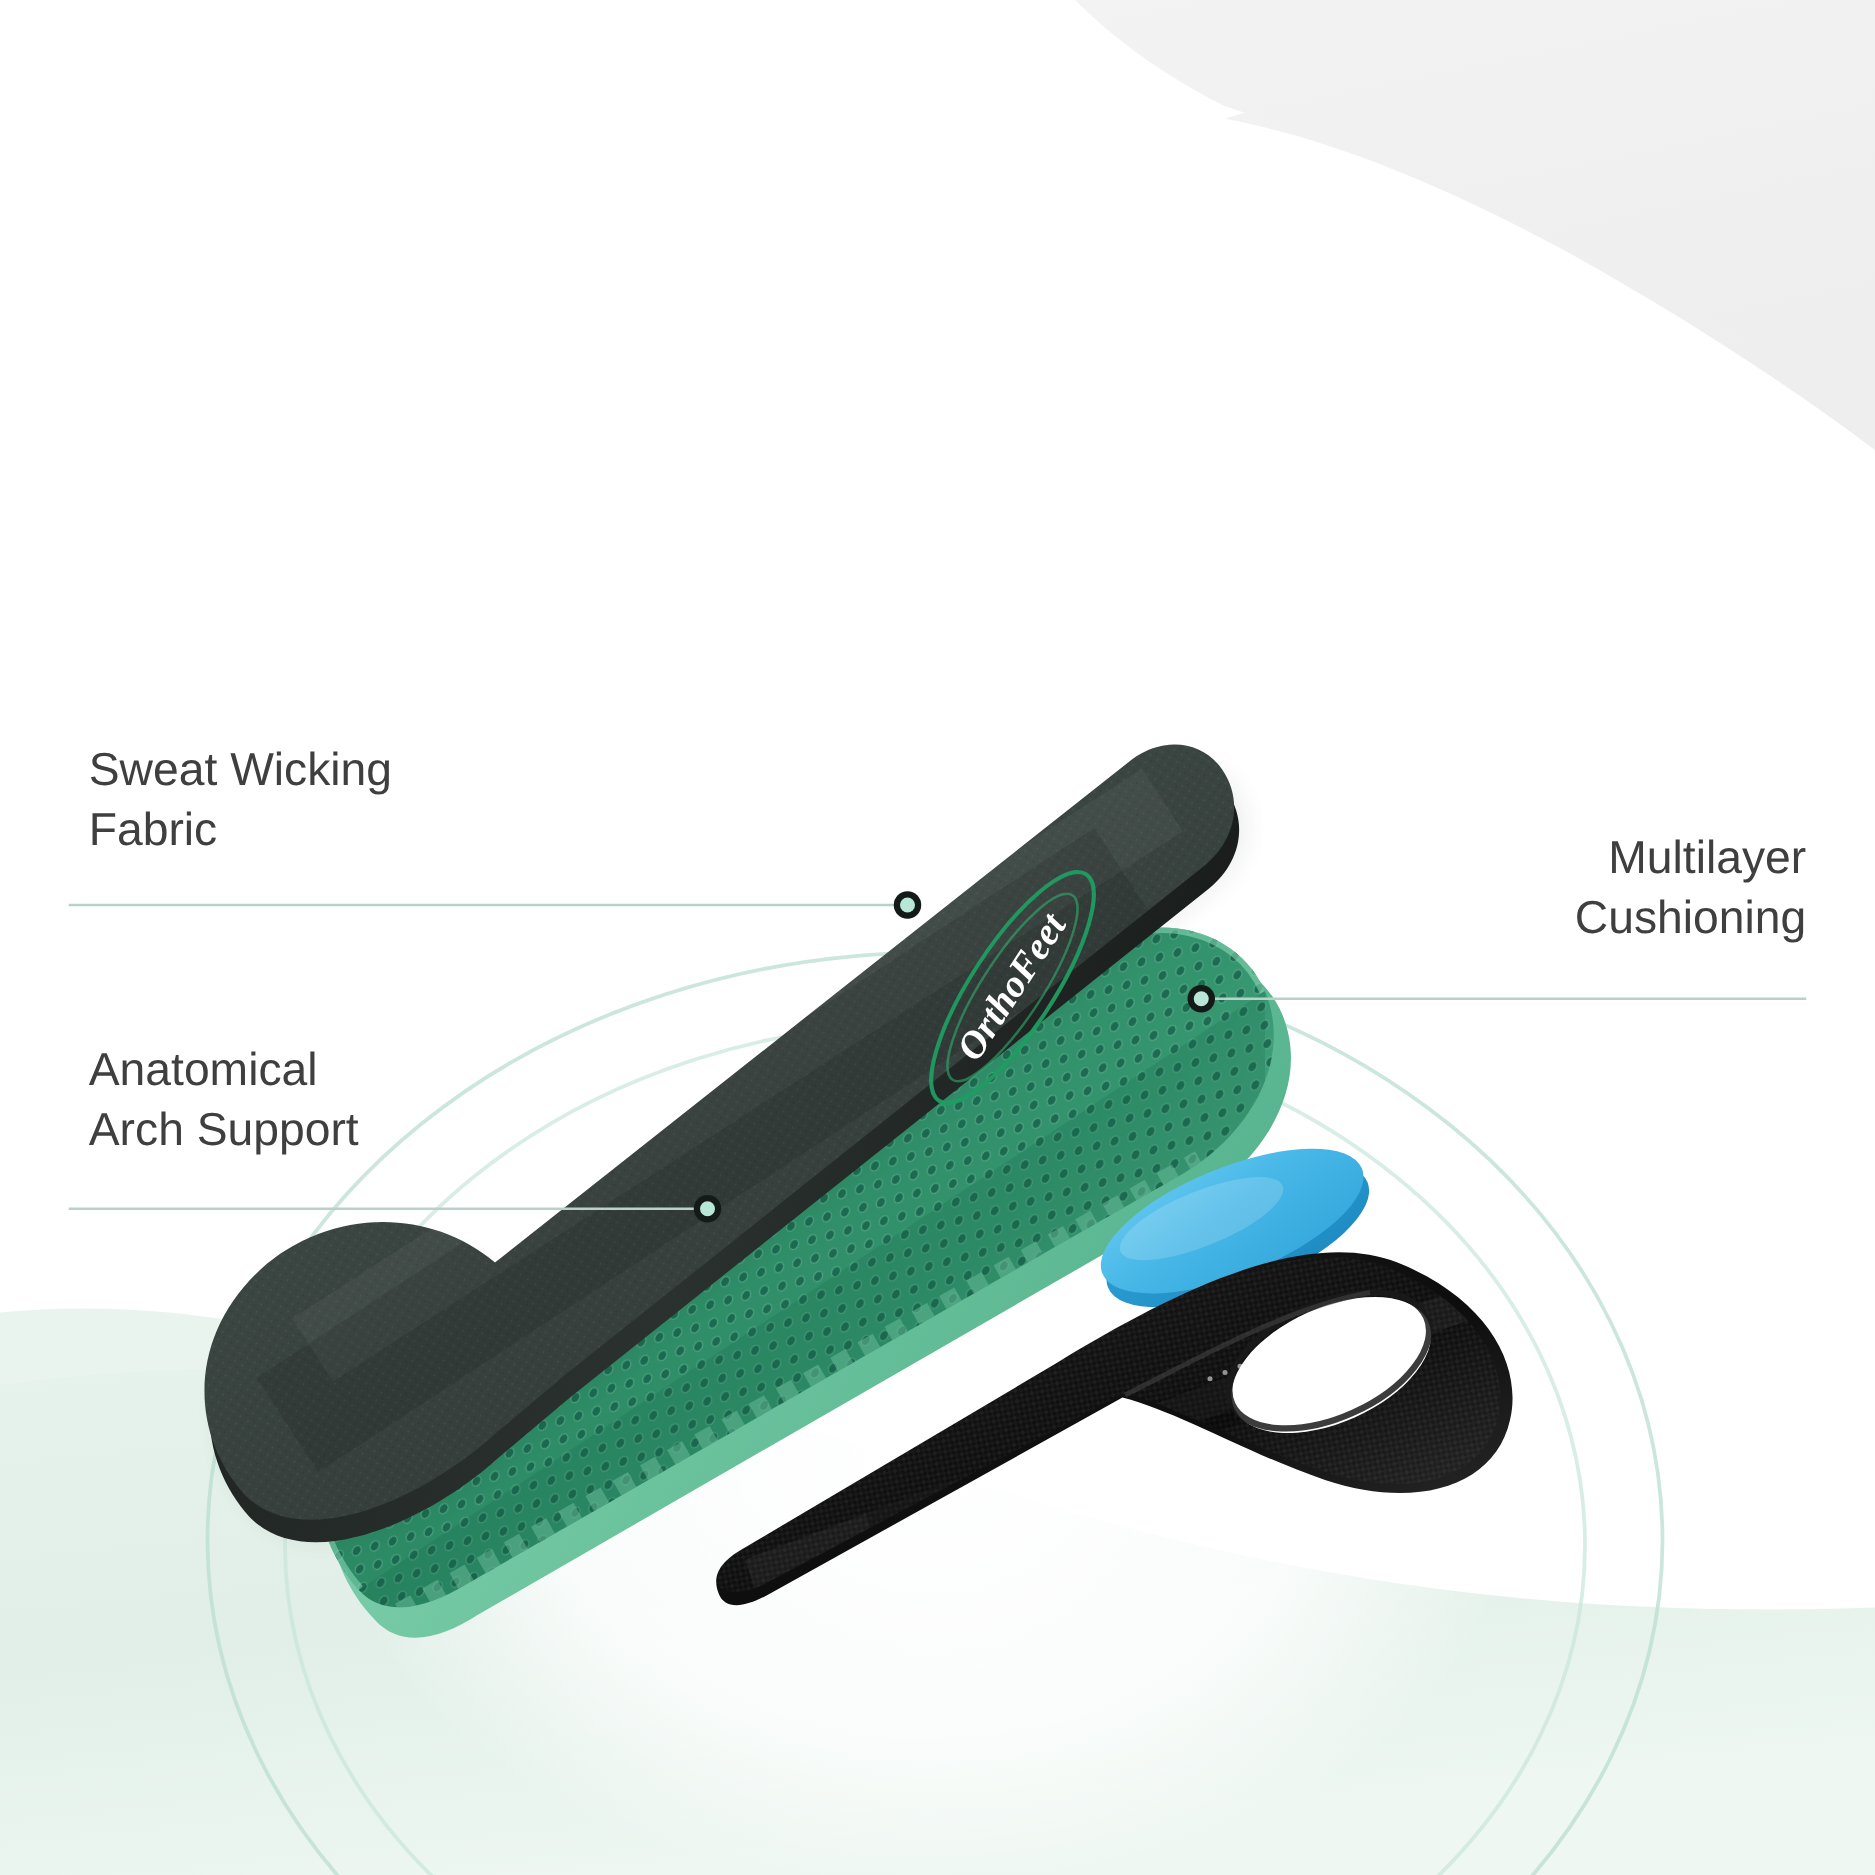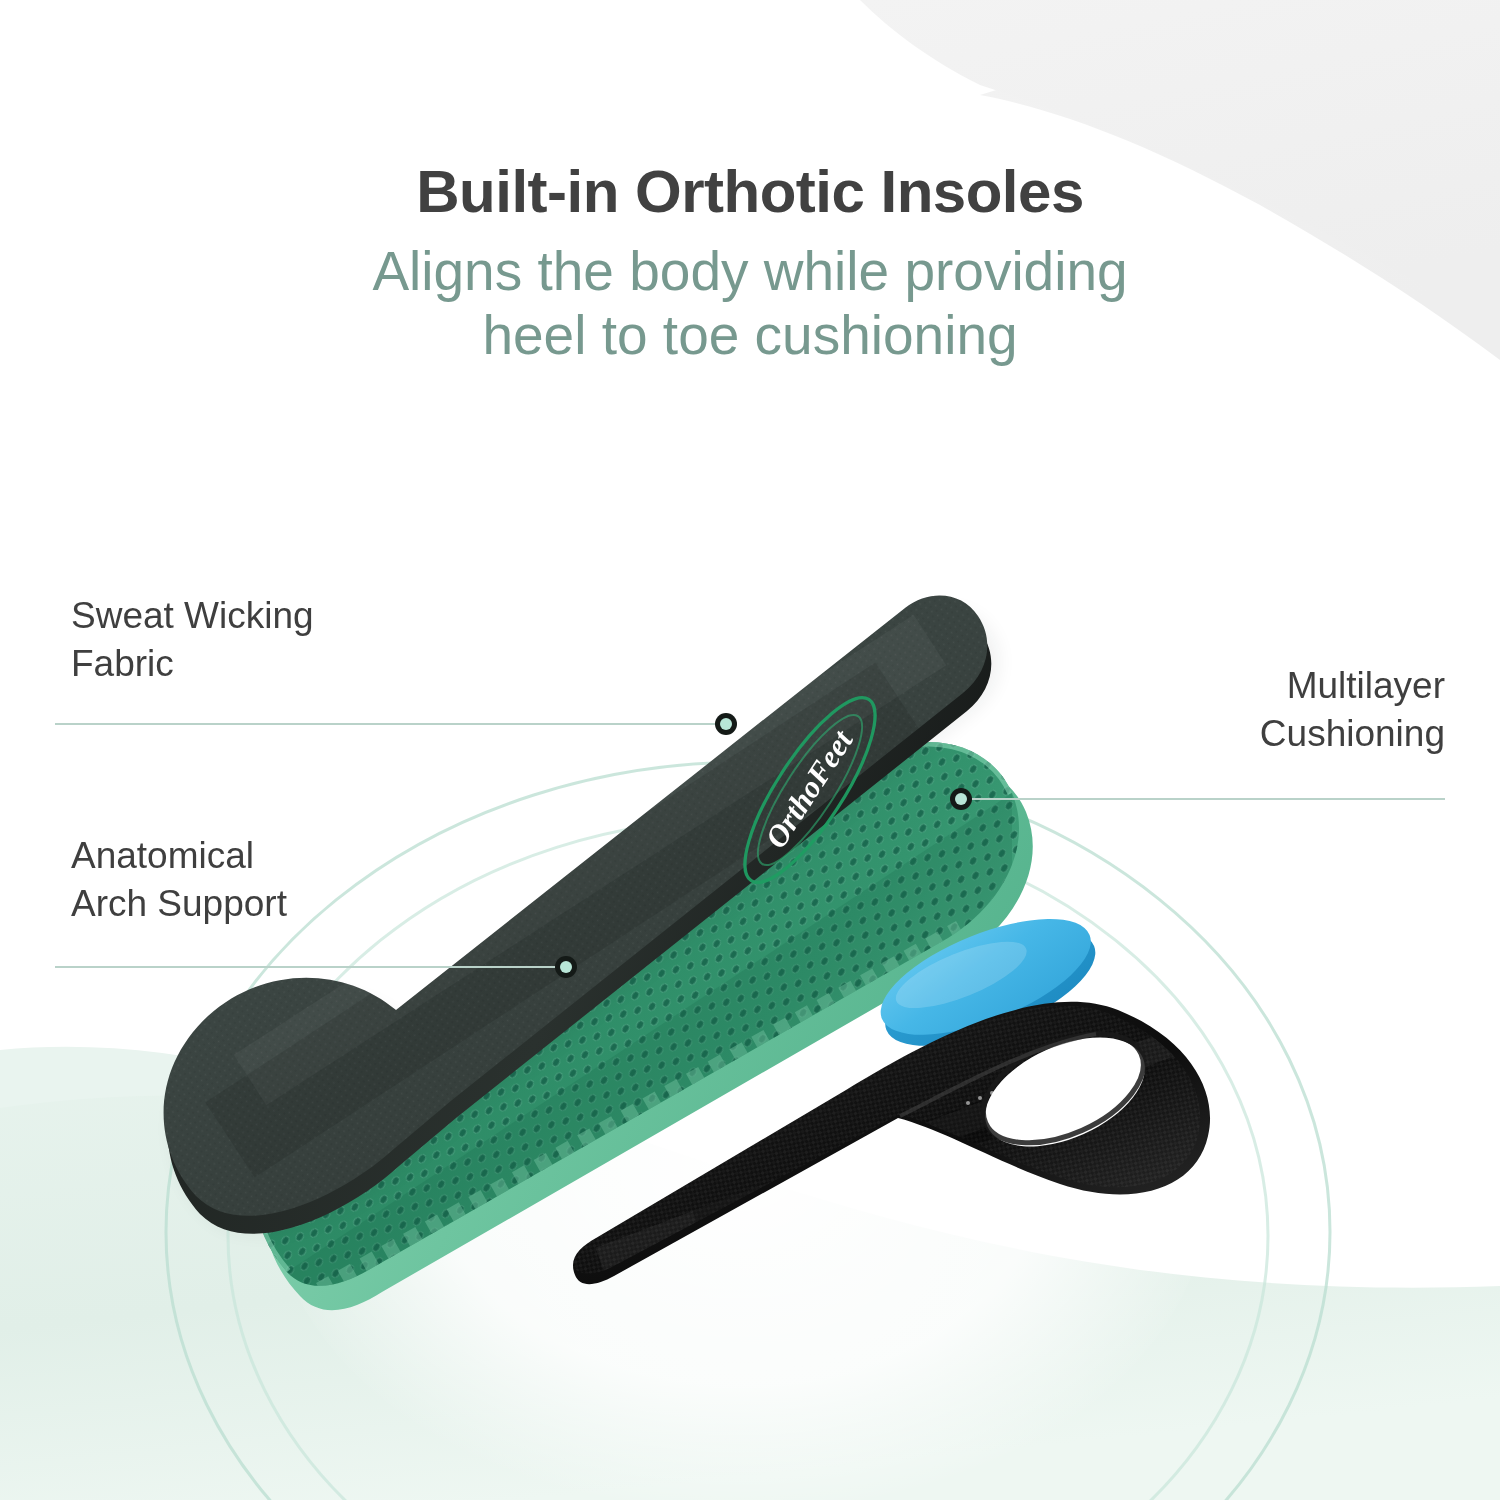--- a/index.html
+++ b/index.html
@@ -312,27 +312,20 @@
       <g fill="#ffffff" opacity="0.55">
         <circle cx="968" cy="1103" r="2"></circle>
           <circle cx="980" cy="1098" r="2"></circle>
         <circle cx="992" cy="1093" r="2"></circle>
           <circle cx="1004" cy="1088" r="2"></circle>
         <circle cx="1016" cy="1083" r="2"></circle>
       </g>
     </g>
   </svg>
 
-  <div class="headings">
-    <div class="title">Built-in Orthotic Insoles</div>
-    <div class="subtitle">
-      <div>Aligns the body while providing</div>
-      <div>heel to toe cushioning</div>
-    </div>
-  </div>
 
   <div class="callout left" id="callout-sweat">
     <div class="ctext">Sweat Wicking
 Fabric</div>
   </div>
 
   <div class="callout left" id="callout-arch">
     <div class="ctext">Anatomical
 Arch Support</div>
   </div>

